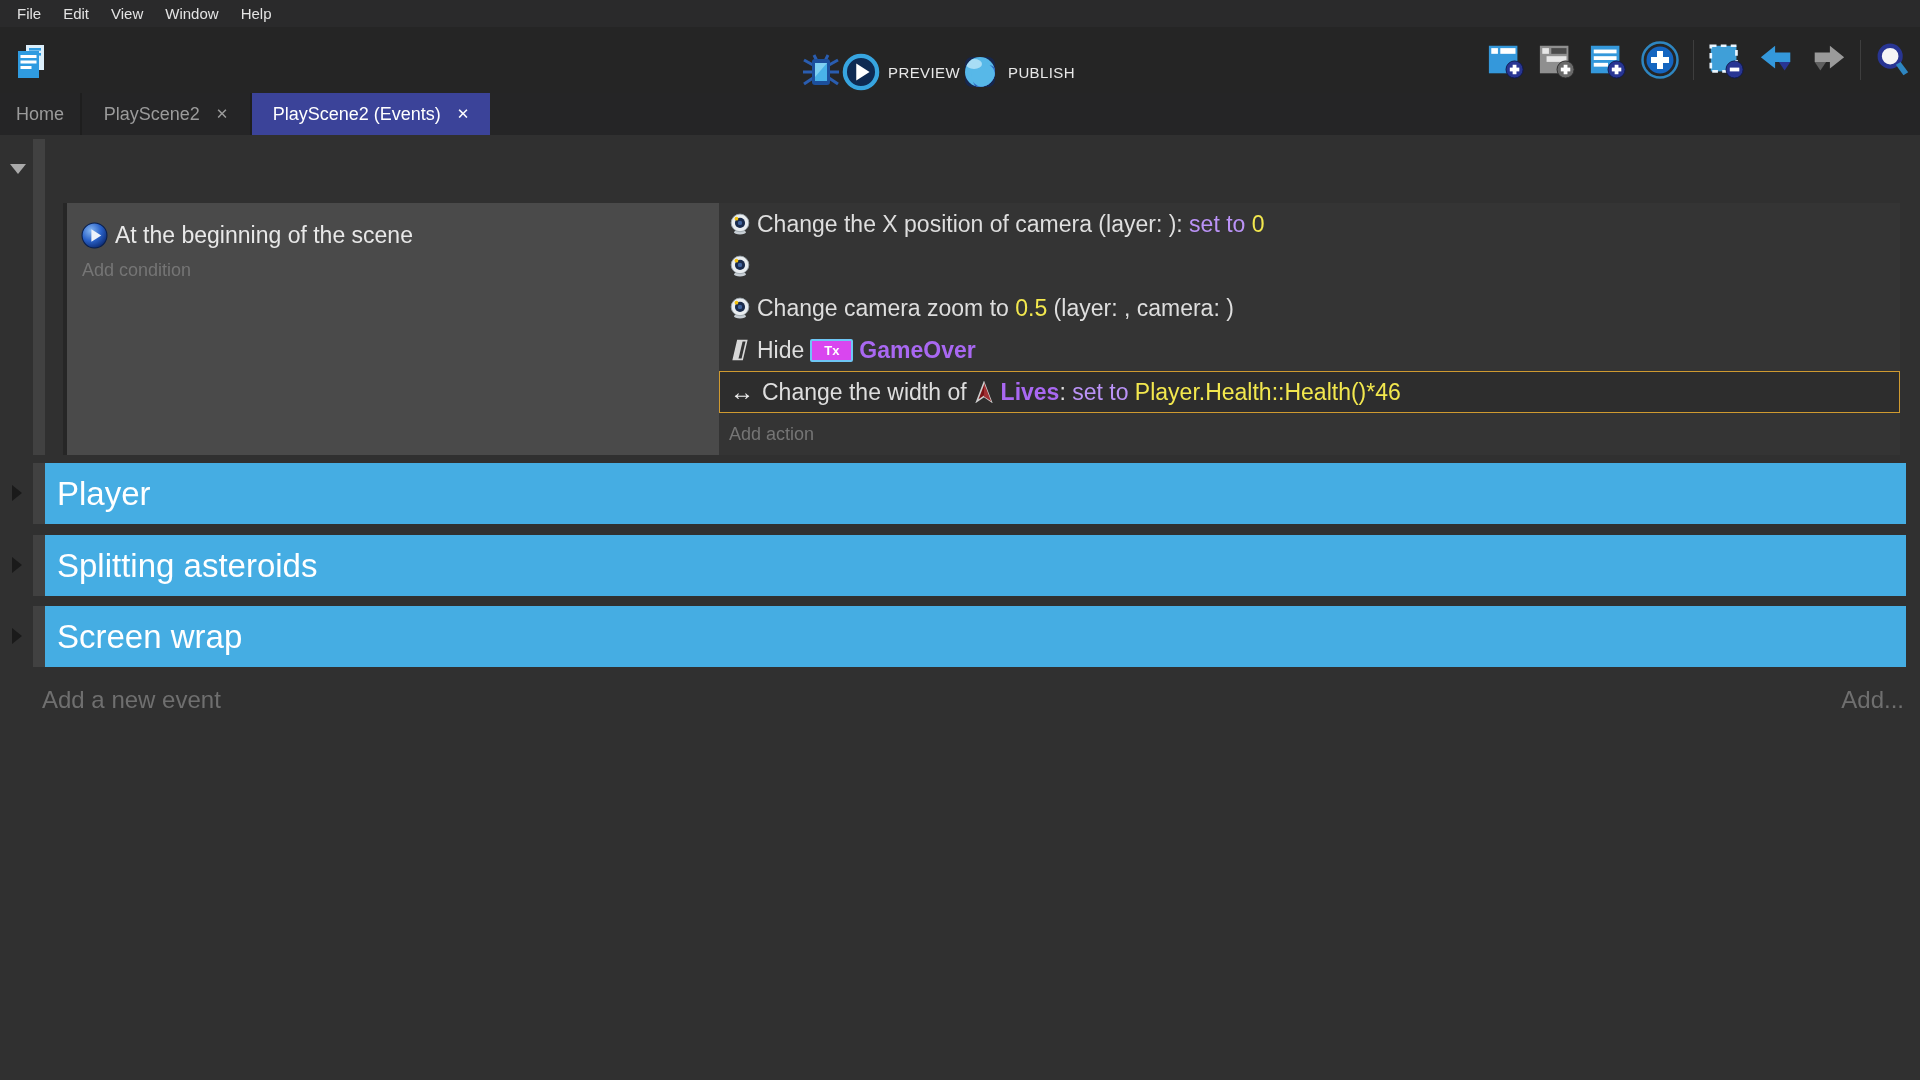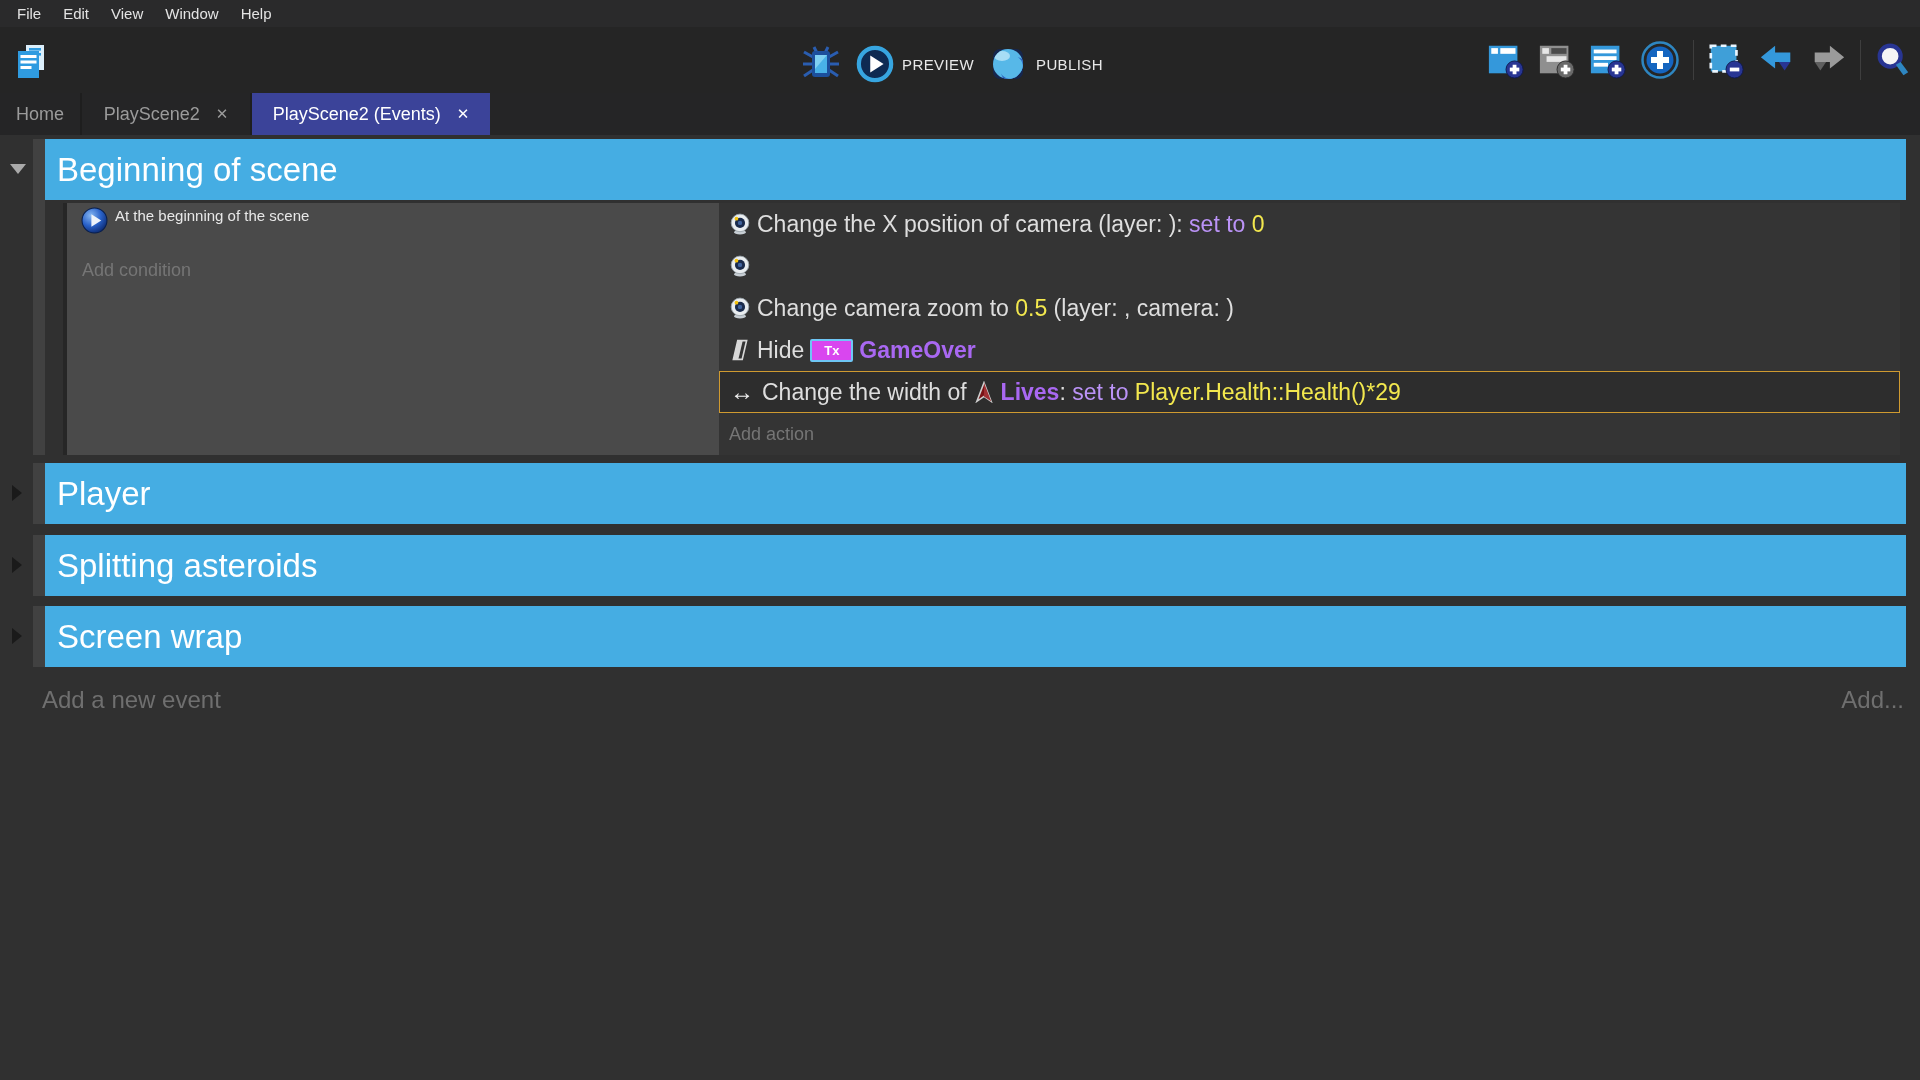--- a/index.html
+++ b/index.html
@@ -9,22 +9,22 @@
 
   
   .menubar{position:absolute;top:0;left:0;right:0;height:27px;background:#2a2a2b;
            display:flex;align-items:center;padding-left:6px;z-index:6;}
   .menu-item{padding:0 11px;font-size:15px;color:#e3e3e3;height:100%;
              display:flex;align-items:center;cursor:default;}
 
   
   .toolbar{position:absolute;top:27px;left:0;right:0;height:66px;background:#252525;}
   .project-btn{position:absolute;left:10px;top:13px;width:42px;height:42px;}
-  .center-cluster{position:absolute;left:800px;top:4px;height:66px;
-                  display:flex;align-items:center;gap:14px;}
+  .center-cluster{position:absolute;left:800px;top:12px;height:66px;
+                  display:flex;align-items:center;}
   .tb-group{display:flex;align-items:center;gap:8px;}
   .toolbar-label{font-size:15px;color:#e8e8e8;letter-spacing:.4px;}
   .right-cluster{position:absolute;right:8px;top:0;height:66px;
                  display:flex;align-items:center;gap:13px;}
   .vsep{width:1px;height:40px;background:#3e3e3e;}
   .tb-icon{display:block;}
 
   
   .tabbar{position:absolute;top:93px;left:0;right:0;height:42px;background:#252526;
           display:flex;align-items:stretch;}
@@ -47,22 +47,22 @@
             border-left:8px solid transparent;border-right:8px solid transparent;
             border-top:10px solid #a9a9a9;}
   .tri-right{position:absolute;left:12px;width:0;height:0;
              border-top:8px solid transparent;border-bottom:8px solid transparent;
              border-left:10px solid #1a1a1a;}
 
   .cond-col{position:absolute;left:63px;top:68px;width:656px;height:252px;
             background:#4a4a4a;border-left:4px solid #262626;box-sizing:border-box;}
   .act-col{position:absolute;left:719px;top:68px;width:1181px;height:252px;
            background:#343434;box-sizing:border-box;}
-  .cond-row{height:42px;display:flex;align-items:flex-start;padding-left:14px;
-            font-size:15px;color:#e8e8e8;gap:7px;}
+  .cond-row{height:42px;display:flex;align-items:flex-end;padding-left:14px;
+            font-size:23px;color:#e8e8e8;gap:7px;}
   .cond-col .cond-row:first-child{margin-top:4px;}
   .act-row{height:42px;display:flex;align-items:center;padding-left:10px;
            font-size:23px;color:#dedede;gap:6px;box-sizing:border-box;}
   .act-row.selected{border:1px solid #cf9a30;background:#2d2d2d;}
   .add-label{color:#757575;font-size:18px;height:42px;display:flex;
              align-items:center;padding-left:15px;}
   .act-col .add-label{padding-left:10px;}
 
   .kw{color:#bb93f7;}
   .val{color:#f3e84e;}
@@ -237,23 +237,20 @@
     <div class="tab tab-events active">
       <span>PlayScene2 (Events)</span>
       <span class="tab-close">✕</span>
     </div>
   </div>
 
   <div class="sheet">
 
     <div class="tri-down" style="top:29px;"></div>
     <div class="group-strip" style="top:4px;height:316px;"></div>
-    <div class="group-header" style="top:4px;">
-      <span>Beginning of scene</span>
-    </div>
 
     <div class="cond-col">
       <div class="cond-row">
         <svg width="27" height="27" viewBox="0 0 26 26">
           <defs>
             <radialGradient id="sphg" cx="35%" cy="30%" r="75%">
               <stop offset="0%" stop-color="#86b7f2"></stop>
               <stop offset="55%" stop-color="#2a62c9"></stop>
               <stop offset="100%" stop-color="#0c2b74"></stop>
             </radialGradient>
@@ -310,21 +307,21 @@
         <span class="obj">GameOver</span>
       </div>
 
       <div class="act-row selected">
         <span class="arrow-glyph">↔</span>
         <span><span>Change the width of </span></span>
         <svg width="22" height="22" viewBox="0 0 20 20">
           <polygon points="10,1.5 16.5,18.5 10,14 3.5,18.5" fill="#7a1316" stroke="#cfcfcf" stroke-width="1.4"></polygon>
           <polygon points="10,1.5 16.5,18.5 10,14" fill="#a03034"></polygon>
         </svg>
-        <span><span class="obj">Lives</span><span>: </span><span class="kw">set to</span><span class="val"> Player.Health::Health()*29</span></span>
+        <span><span class="obj">Lives</span><span>: </span><span class="kw">set to</span><span class="val"> Player.Health::Health()*46</span></span>
       </div>
 
       <div class="add-label">Add action</div>
     </div>
 
     <div class="tri-right" style="top:350px;"></div>
     <div class="group-strip" style="top:328px;height:61px;"></div>
     <div class="group-header" style="top:328px;">
       <span>Player</span>
     </div>

